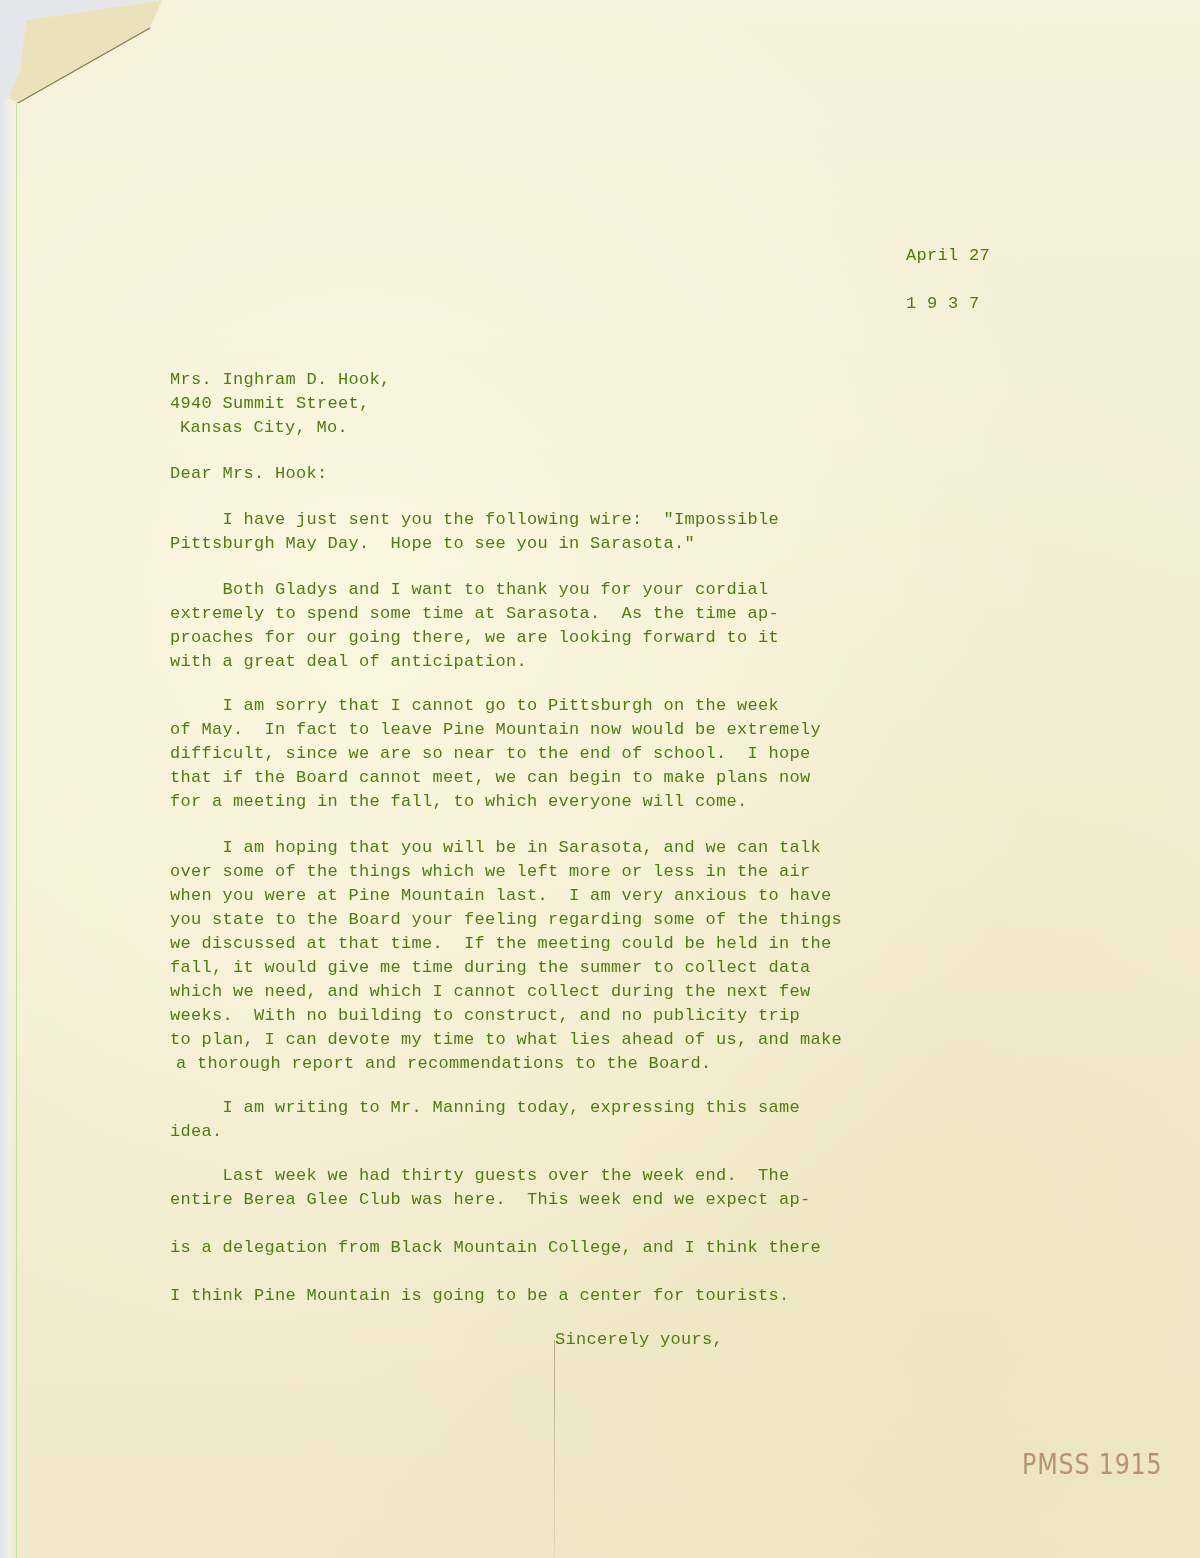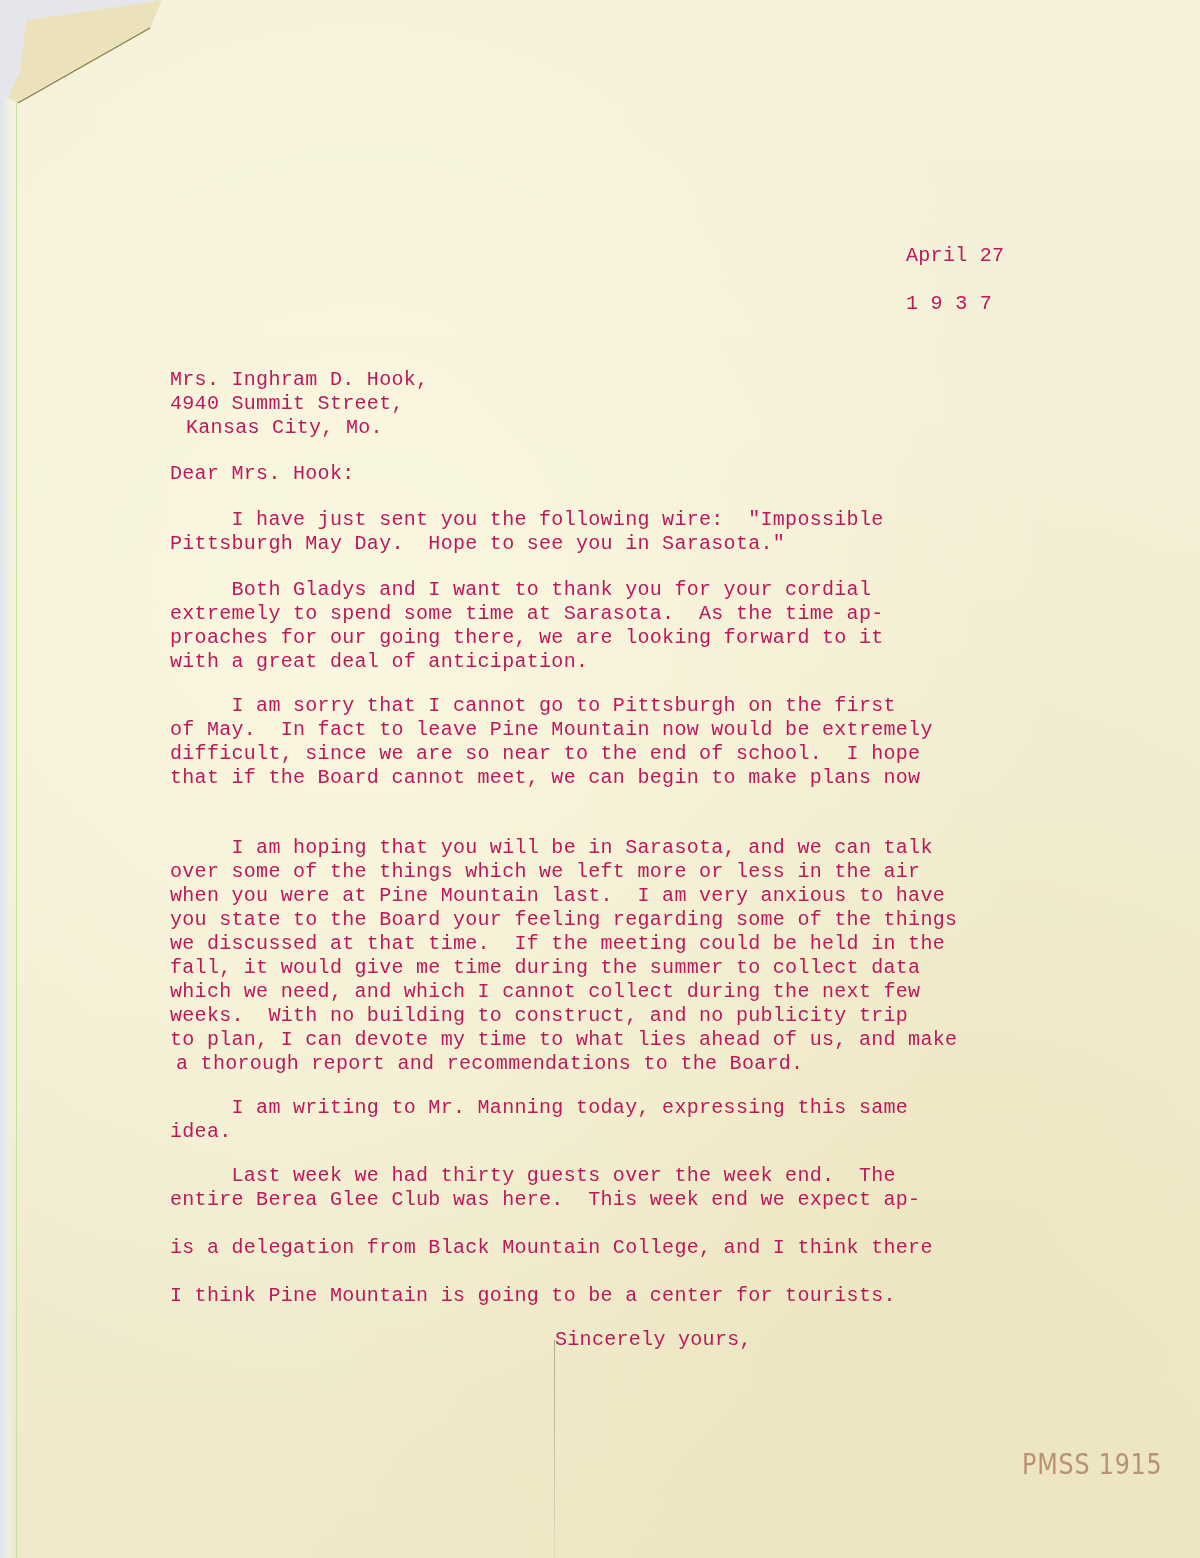--- a/index.html
+++ b/index.html
@@ -21,21 +21,21 @@
     .green-line {
       position: absolute; left: 16px; top: 0; width: 1px; height: 1558px;
       background: #b9dc9a; opacity: 0.8;
     }
     .corner-fold {
       position: absolute; left: 0; top: 0; width: 170px; height: 110px;
     }
     .letter {
       position: absolute; left: 0; top: 0; width: 1200px; height: 1558px;
       font-family: "Liberation Mono", "DejaVu Sans Mono", monospace;
-      font-size: 20px; color: #be185d; letter-spacing: 0.3px;
+      font-size: 17px; color: #4d7c0f; letter-spacing: 0.3px;
     }
     .line { position: absolute; white-space: pre; line-height: 24px; }
     .date { left: 906px; }
     .watermark {
       position: absolute; left: 1022px; top: 1447px;
       font-family: "DejaVu Sans", sans-serif; font-size: 29px;
       color: #b89272; letter-spacing: 1px; transform: scaleX(0.82);
       transform-origin: left top; font-weight: normal;
     }
     .crease {
@@ -56,36 +56,37 @@
   <polygon points="0,0 160,0 162,0 26,20 20,70 8,98 0,100" fill="#e4e6ec"></polygon>
 </svg>
 <div class="crease"></div>
 
 <div class="letter">
   <div class="line date" style="top:244px">April 27</div>
   <div class="line date" style="top:292px">1 9 3 7</div>
 
   <div class="line" style="left:170px;top:368px">Mrs. Inghram D. Hook,</div>
   <div class="line" style="left:170px;top:392px">4940 Summit Street,</div>
-  <div class="line" style="left:186px;top:416px">Kansas City, Mo.</div>
+  <div class="line" style="left:180px;top:416px">Kansas City, Mo.</div>
 
   <div class="line" style="left:170px;top:462px">Dear Mrs. Hook:</div>
 
   <div class="line" style="left:170px;top:508px">     I have just sent you the following wire:  "Impossible</div>
   <div class="line" style="left:170px;top:532px">Pittsburgh May Day.  Hope to see you in Sarasota."</div>
 
   <div class="line" style="left:170px;top:578px">     Both Gladys and I want to thank you for your cordial</div>
   <div class="line" style="left:170px;top:602px">extremely to spend some time at Sarasota.  As the time ap-</div>
   <div class="line" style="left:170px;top:626px">proaches for our going there, we are looking forward to it</div>
   <div class="line" style="left:170px;top:650px">with a great deal of anticipation.</div>
 
-  <div class="line" style="left:170px;top:694px">     I am sorry that I cannot go to Pittsburgh on the first</div>
+  <div class="line" style="left:170px;top:694px">     I am sorry that I cannot go to Pittsburgh on the week</div>
   <div class="line" style="left:170px;top:718px">of May.  In fact to leave Pine Mountain now would be extremely</div>
   <div class="line" style="left:170px;top:742px">difficult, since we are so near to the end of school.  I hope</div>
   <div class="line" style="left:170px;top:766px">that if the Board cannot meet, we can begin to make plans now</div>
+  <div class="line" style="left:170px;top:790px">for a meeting in the fall, to which everyone will come.</div>
 
   <div class="line" style="left:170px;top:836px">     I am hoping that you will be in Sarasota, and we can talk</div>
   <div class="line" style="left:170px;top:860px">over some of the things which we left more or less in the air</div>
   <div class="line" style="left:170px;top:884px">when you were at Pine Mountain last.  I am very anxious to have</div>
   <div class="line" style="left:170px;top:908px">you state to the Board your feeling regarding some of the things</div>
   <div class="line" style="left:170px;top:932px">we discussed at that time.  If the meeting could be held in the</div>
   <div class="line" style="left:170px;top:956px">fall, it would give me time during the summer to collect data</div>
   <div class="line" style="left:170px;top:980px">which we need, and which I cannot collect during the next few</div>
   <div class="line" style="left:170px;top:1004px">weeks.  With no building to construct, and no publicity trip</div>
   <div class="line" style="left:170px;top:1028px">to plan, I can devote my time to what lies ahead of us, and make</div>

